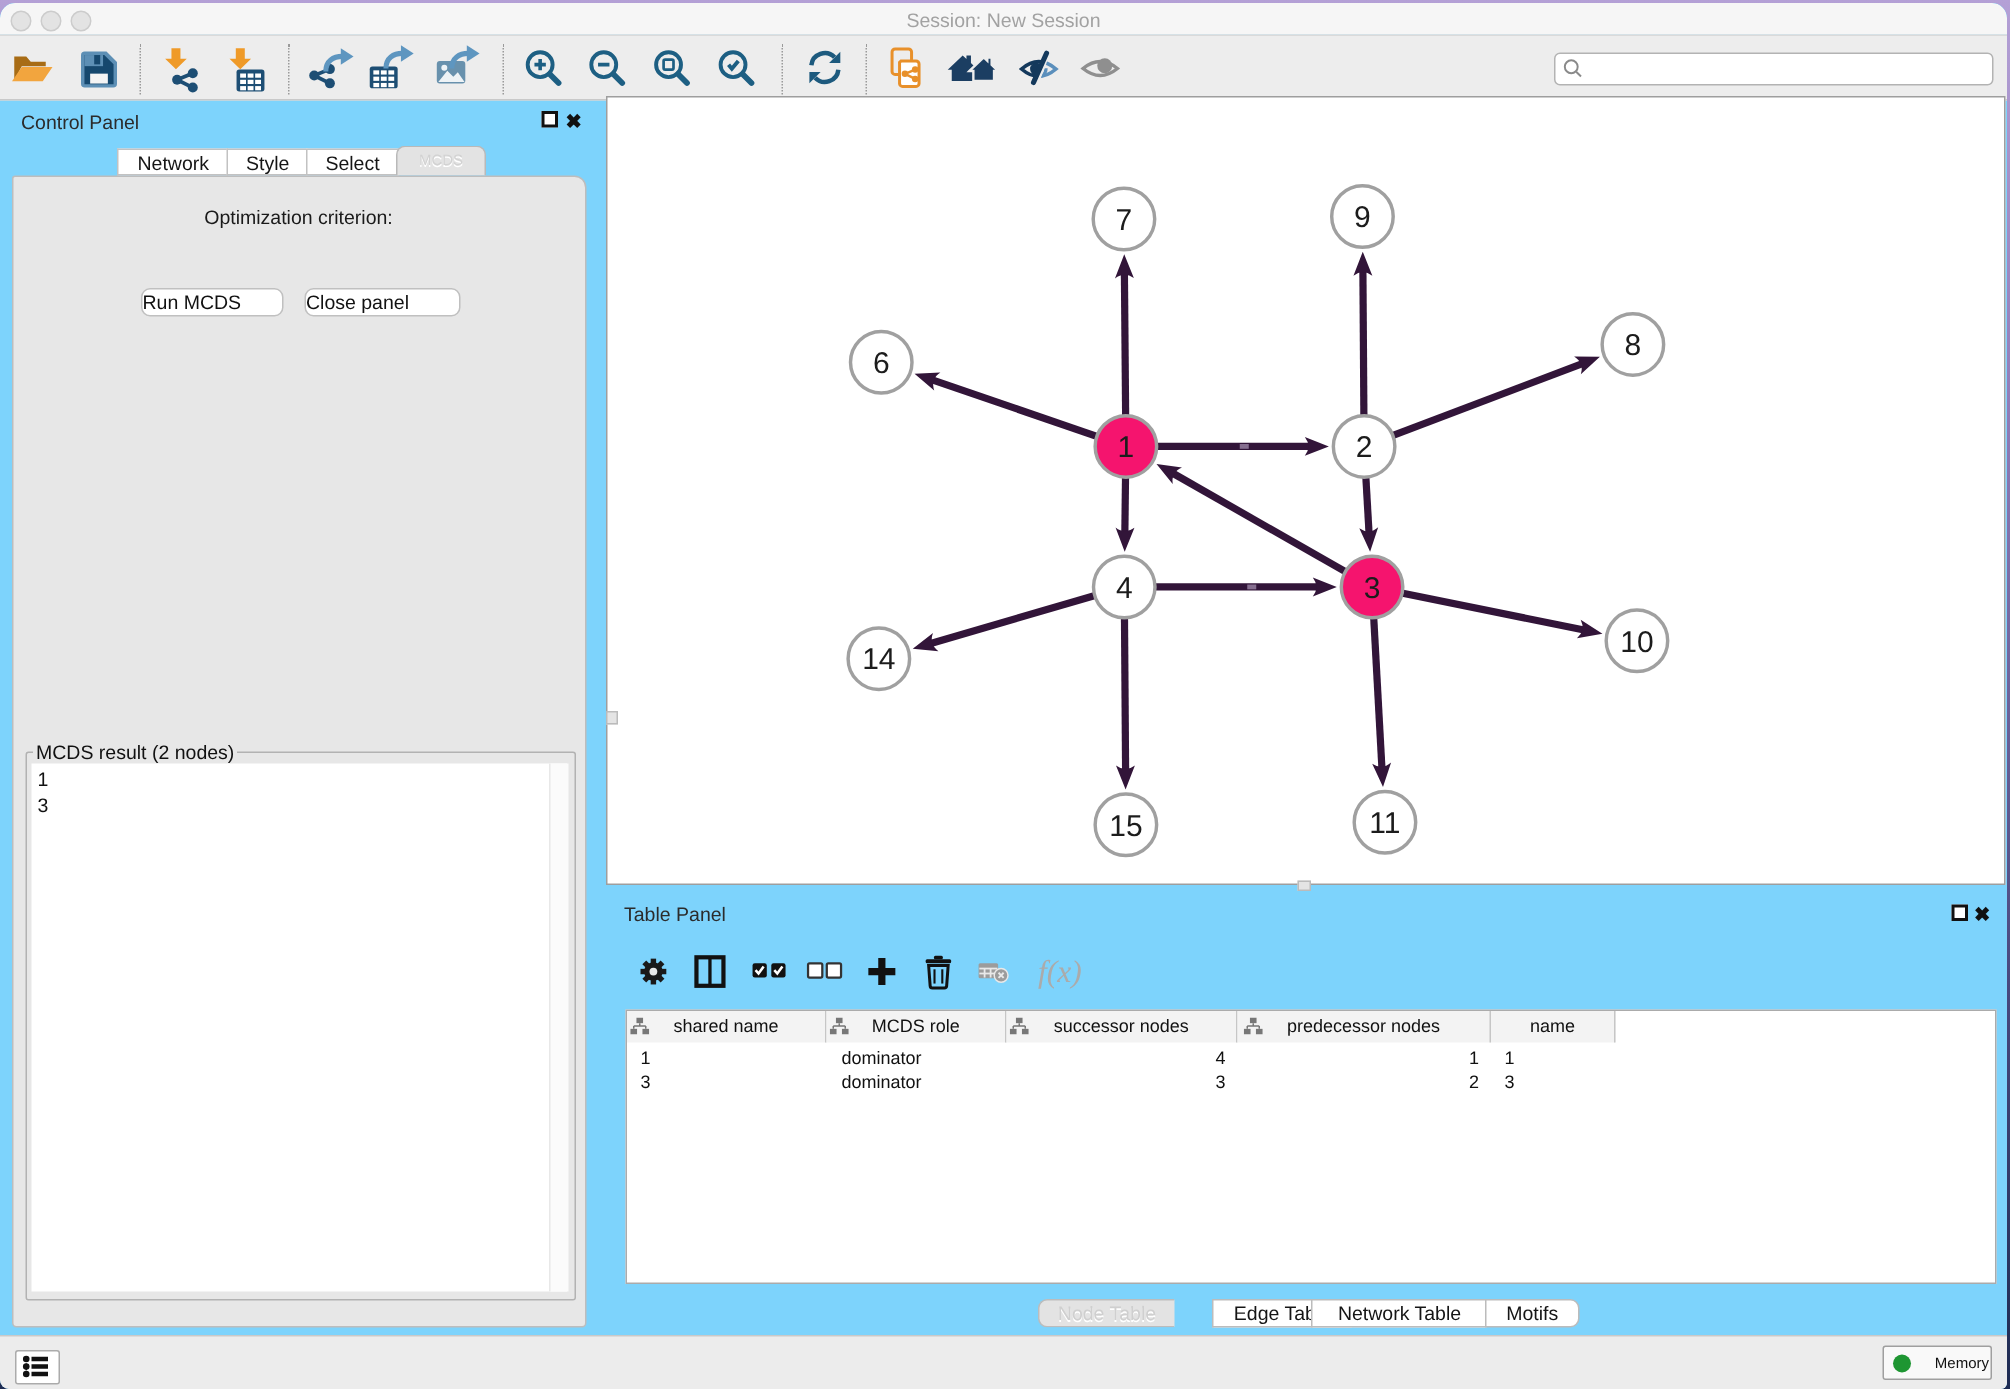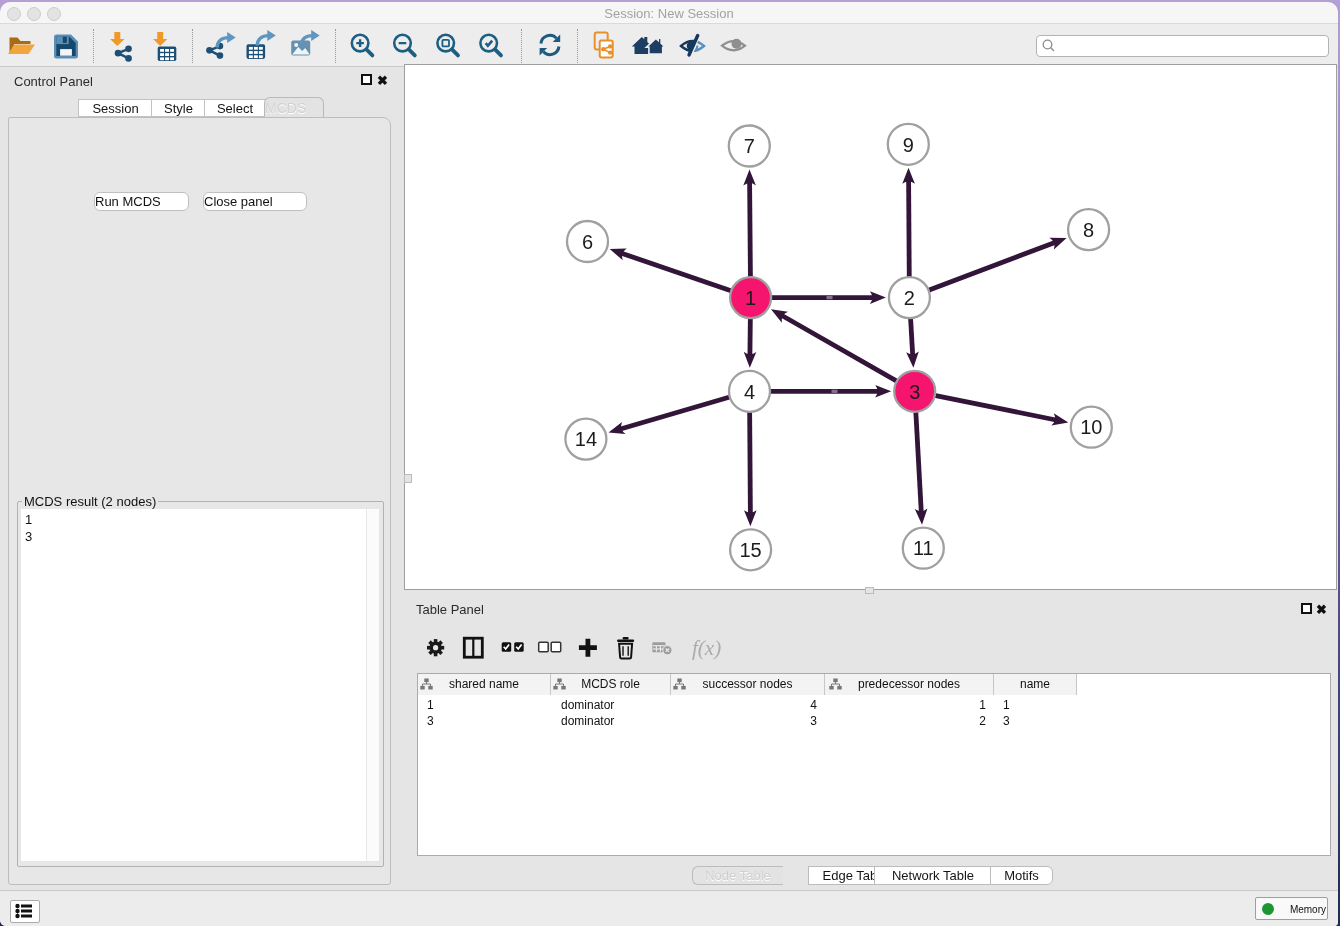--- a/index.html
+++ b/index.html
@@ -1,34 +1,34 @@
 <!DOCTYPE html>
 <html><head>
 <meta charset="utf-8">
 <style>
   html,body{margin:0;padding:0;}
   body{width:1340px;height:926px;overflow:hidden;position:relative;
        background:linear-gradient(180deg,#b4a0d6 0%,#8f7cb8 30%,#4a4a80 70%,#1d2b52 100%);
        font-family:"Liberation Sans",sans-serif;}
   .abs{position:absolute;}
-  #app{left:0;top:2px;width:1338px;height:924px;background:#e5e5e5;border-radius:10px 10px 4px 6px;overflow:hidden;}
+  #app{left:0;top:2px;width:1338px;height:924px;background:#7dd3fc;border-radius:10px 10px 4px 6px;overflow:hidden;}
   
   #titlebar{left:0;top:0;width:1338px;height:21px;background:#f6f6f6;border-radius:10px 10px 0 0;}
   .tl{width:12px;height:12px;border-radius:50%;background:#e3e3e3;border:1px solid #cccccc;top:5px;}
   #maintitle{left:0;top:4px;width:1338px;text-align:center;font-size:13px;color:#a2a2a2;}
   
   #toolbar{left:0;top:21px;width:1338px;height:42px;background:#ededed;border-top:1px solid #dadada;border-bottom:1px solid #c9c9c9;}
   .sep{top:27px;width:0;height:34px;border-left:1px dotted #9a9a9a;}
   #search{left:1036px;top:33px;width:291px;height:20px;background:#fff;border:1px solid #b3b3b3;border-radius:4px;}
   
   #cp-title{left:14px;top:72px;font-size:13px;color:#2b2b2b;}
   .winsq{width:7px;height:7px;border:2px solid #111;background:#fff;}
   .winx{font-size:13px;font-weight:bold;color:#111;line-height:11px;}
   .tab{top:97px;height:16px;background:#fff;border:1px solid #c2c2c2;border-right:none;font-size:13px;color:#151515;text-align:center;line-height:18px;}
-  #tab-mcds{left:264px;top:95px;width:58px;height:19px;background:#e3e3e3;border:1px solid #b9b9b9;border-bottom:none;border-radius:6px 6px 0 0;font-size:14px;color:#d2d2d2;text-shadow:0 1px 0 #fff;line-height:20px;}
+  #tab-mcds{left:264px;top:95px;width:58px;height:19px;background:#e3e3e3;border:1px solid #b9b9b9;border-bottom:none;border-radius:6px 6px 0 0;font-size:10px;color:#d2d2d2;text-shadow:0 1px 0 #fff;text-align:center;line-height:20px;}
   #cp-pane{left:8px;top:115px;width:381px;height:766px;background:#e7e7e7;border:1px solid #bdbdbd;border-radius:2px 8px 3px 3px;}
   #opt-label{left:9px;top:135px;width:380px;text-align:center;font-size:13px;color:#1a1a1a;}
   #dropdown{left:44px;top:158px;width:294px;height:18px;background:#fff;border:1px solid #a8a8a8;border-radius:5px;font-size:13px;color:#111;line-height:18px;padding-left:12px;}
   .btn{top:190px;height:17px;background:#fff;border:1px solid #c0c0c0;border-radius:6px;font-size:13px;color:#111;text-align:left;line-height:17px;}
   #fieldset{left:17px;top:499px;width:365px;height:364px;border:1px solid #b2b2b2;border-radius:2px;}
   #fs-label{left:22px;top:492px;background:#e7e7e7;padding:0 2px;font-size:13px;color:#111;}
   #fs-white{left:21px;top:507px;width:357px;height:352px;background:#fff;font-size:13px;color:#111;line-height:17px;padding:2px 0 0 4px;box-sizing:border-box;}
   #fs-scroll{left:366px;top:507px;width:12px;height:352px;background:#fbfbfb;border-left:1px solid #e8e8e8;}
   
   #netframe{left:404px;top:62px;width:933px;height:526px;border:1px solid #9e9e9e;background:#fff;box-sizing:border-box;}
@@ -311,25 +311,26 @@
     <div class="sep abs" style="left:521px;"></div>
     <div class="sep abs" style="left:577px;"></div>
     <svg class="abs" style="left:1042px;top:37px;z-index:51;" width="14" height="14" viewBox="0 0 14 14" fill="none">
 <circle cx="5.5" cy="5.5" r="4.3" stroke="#8a8a8a" stroke-width="1.3"></circle>
 <line x1="8.8" y1="8.8" x2="12" y2="12" stroke="#8a8a8a" stroke-width="1.3"></line>
     </svg>
 
   <div id="cp-title" class="abs">Control Panel</div>
   <div class="winsq abs" style="left:361px;top:72px;"></div>
   <div class="winx abs" style="left:377px;top:73px;">✖</div>
-  <div class="tab abs" style="left:78px;width:73px;">Session</div>
+  <div class="tab abs" style="left:78px;width:73px;">Network</div>
   <div class="tab abs" style="left:151px;width:53px;">Style</div>
   <div class="tab abs" style="left:204px;width:60px;border-right:1px solid #c2c2c2;">Select</div>
   <div id="tab-mcds" class="abs">MCDS</div>
   <div id="cp-pane" class="abs"></div>
+  <div id="opt-label" class="abs">Optimization criterion:</div>
   <div class="btn abs" style="left:94px;width:93px;">Run MCDS</div>
   <div class="btn abs" style="left:203px;width:102px;">Close panel</div>
   <div id="fieldset" class="abs"></div>
   <div id="fs-label" class="abs">MCDS result (2 nodes)</div>
   <div id="fs-white" class="abs">1<br>3</div>
   <div id="fs-scroll" class="abs"></div>
 
   <div id="netframe" class="abs">
     <svg id="graph" class="abs" style="left:0;top:21px;" width="931" height="503" viewBox="0 0 931 503">
 <g stroke="#321539" stroke-width="4.8">

